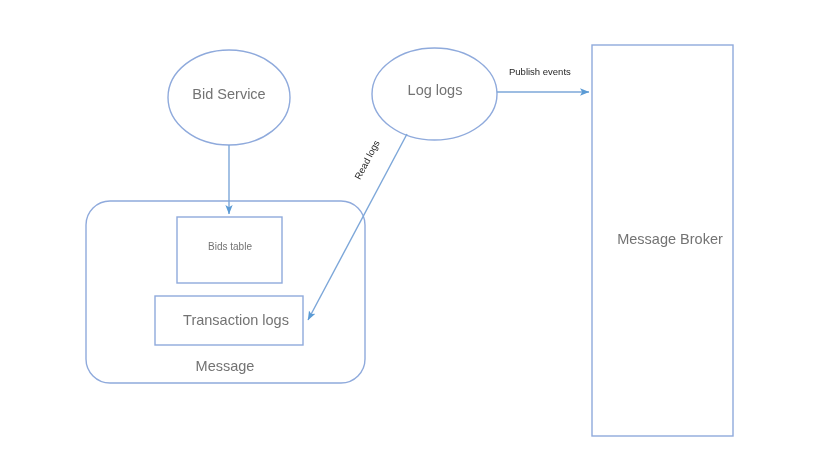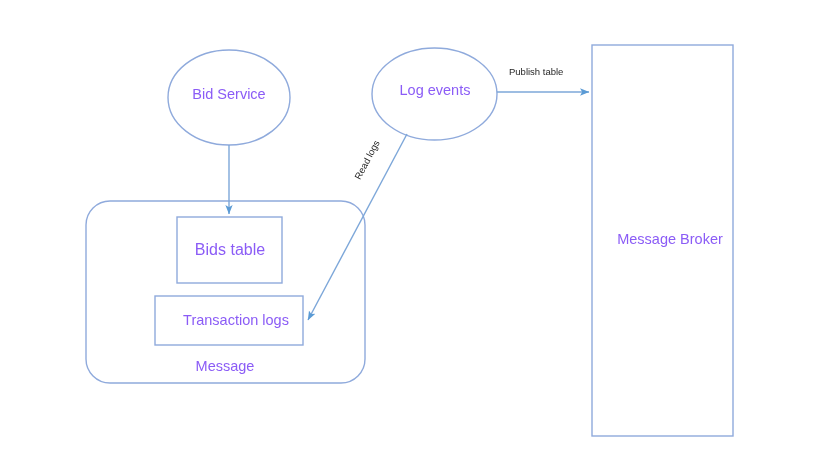--- a/index.html
+++ b/index.html
@@ -31,21 +31,21 @@
     stroke: #8FAADC;
     stroke-width: 1.4;
   }
   .conn-line {
     stroke: #7DA7D9;
     stroke-width: 1.4;
     fill: none;
   }
   .node-label {
     position: absolute;
-    color: #8b5cf6;
+    color: #737373;
     font-family: "Liberation Sans", sans-serif;
     white-space: nowrap;
     text-align: center;
     line-height: 1.15;
   }
   .lbl-bid-service {
     left: 168px;
     top: 86px;
     width: 122px;
     font-size: 14.5px;
@@ -53,21 +53,21 @@
   .lbl-log-miner {
     left: 372px;
     top: 82px;
     width: 126px;
     font-size: 14.5px;
   }
   .lbl-bids-table {
     left: 177px;
     top: 241px;
     width: 106px;
-    font-size: 16px;
+    font-size: 10px;
   }
   .lbl-transaction-logs {
     left: 155px;
     top: 312px;
     width: 162px;
     font-size: 14.5px;
   }
   .lbl-database {
     left: 165px;
     top: 358px;
@@ -124,27 +124,27 @@
 
     <line x1="229" y1="145" x2="229" y2="214" class="conn-line" marker-end="url(#arrowblue)"></line>
 
     <line x1="407" y1="134" x2="308" y2="320" class="conn-line" marker-end="url(#arrowblue)"></line>
 
     <line x1="497" y1="92" x2="589" y2="92" class="conn-line" marker-end="url(#arrowblue)"></line>
   </svg>
 
   <div class="node-label lbl-bid-service">Bid Service</div>
 
-  <div class="node-label lbl-log-miner">Log events</div>
+  <div class="node-label lbl-log-miner">Log logs</div>
 
   <div class="node-label lbl-bids-table">Bids table</div>
 
   <div class="node-label lbl-transaction-logs">Transaction logs</div>
 
   <div class="node-label lbl-database">Message</div>
 
   <div class="node-label lbl-message-broker">Message Broker</div>
 
-  <div class="edge-label lbl-publish-events">Publish table</div>
+  <div class="edge-label lbl-publish-events">Publish events</div>
 
   <div class="edge-label lbl-read-logs">Read logs</div>
 
 </div>
 
 </body></html>

